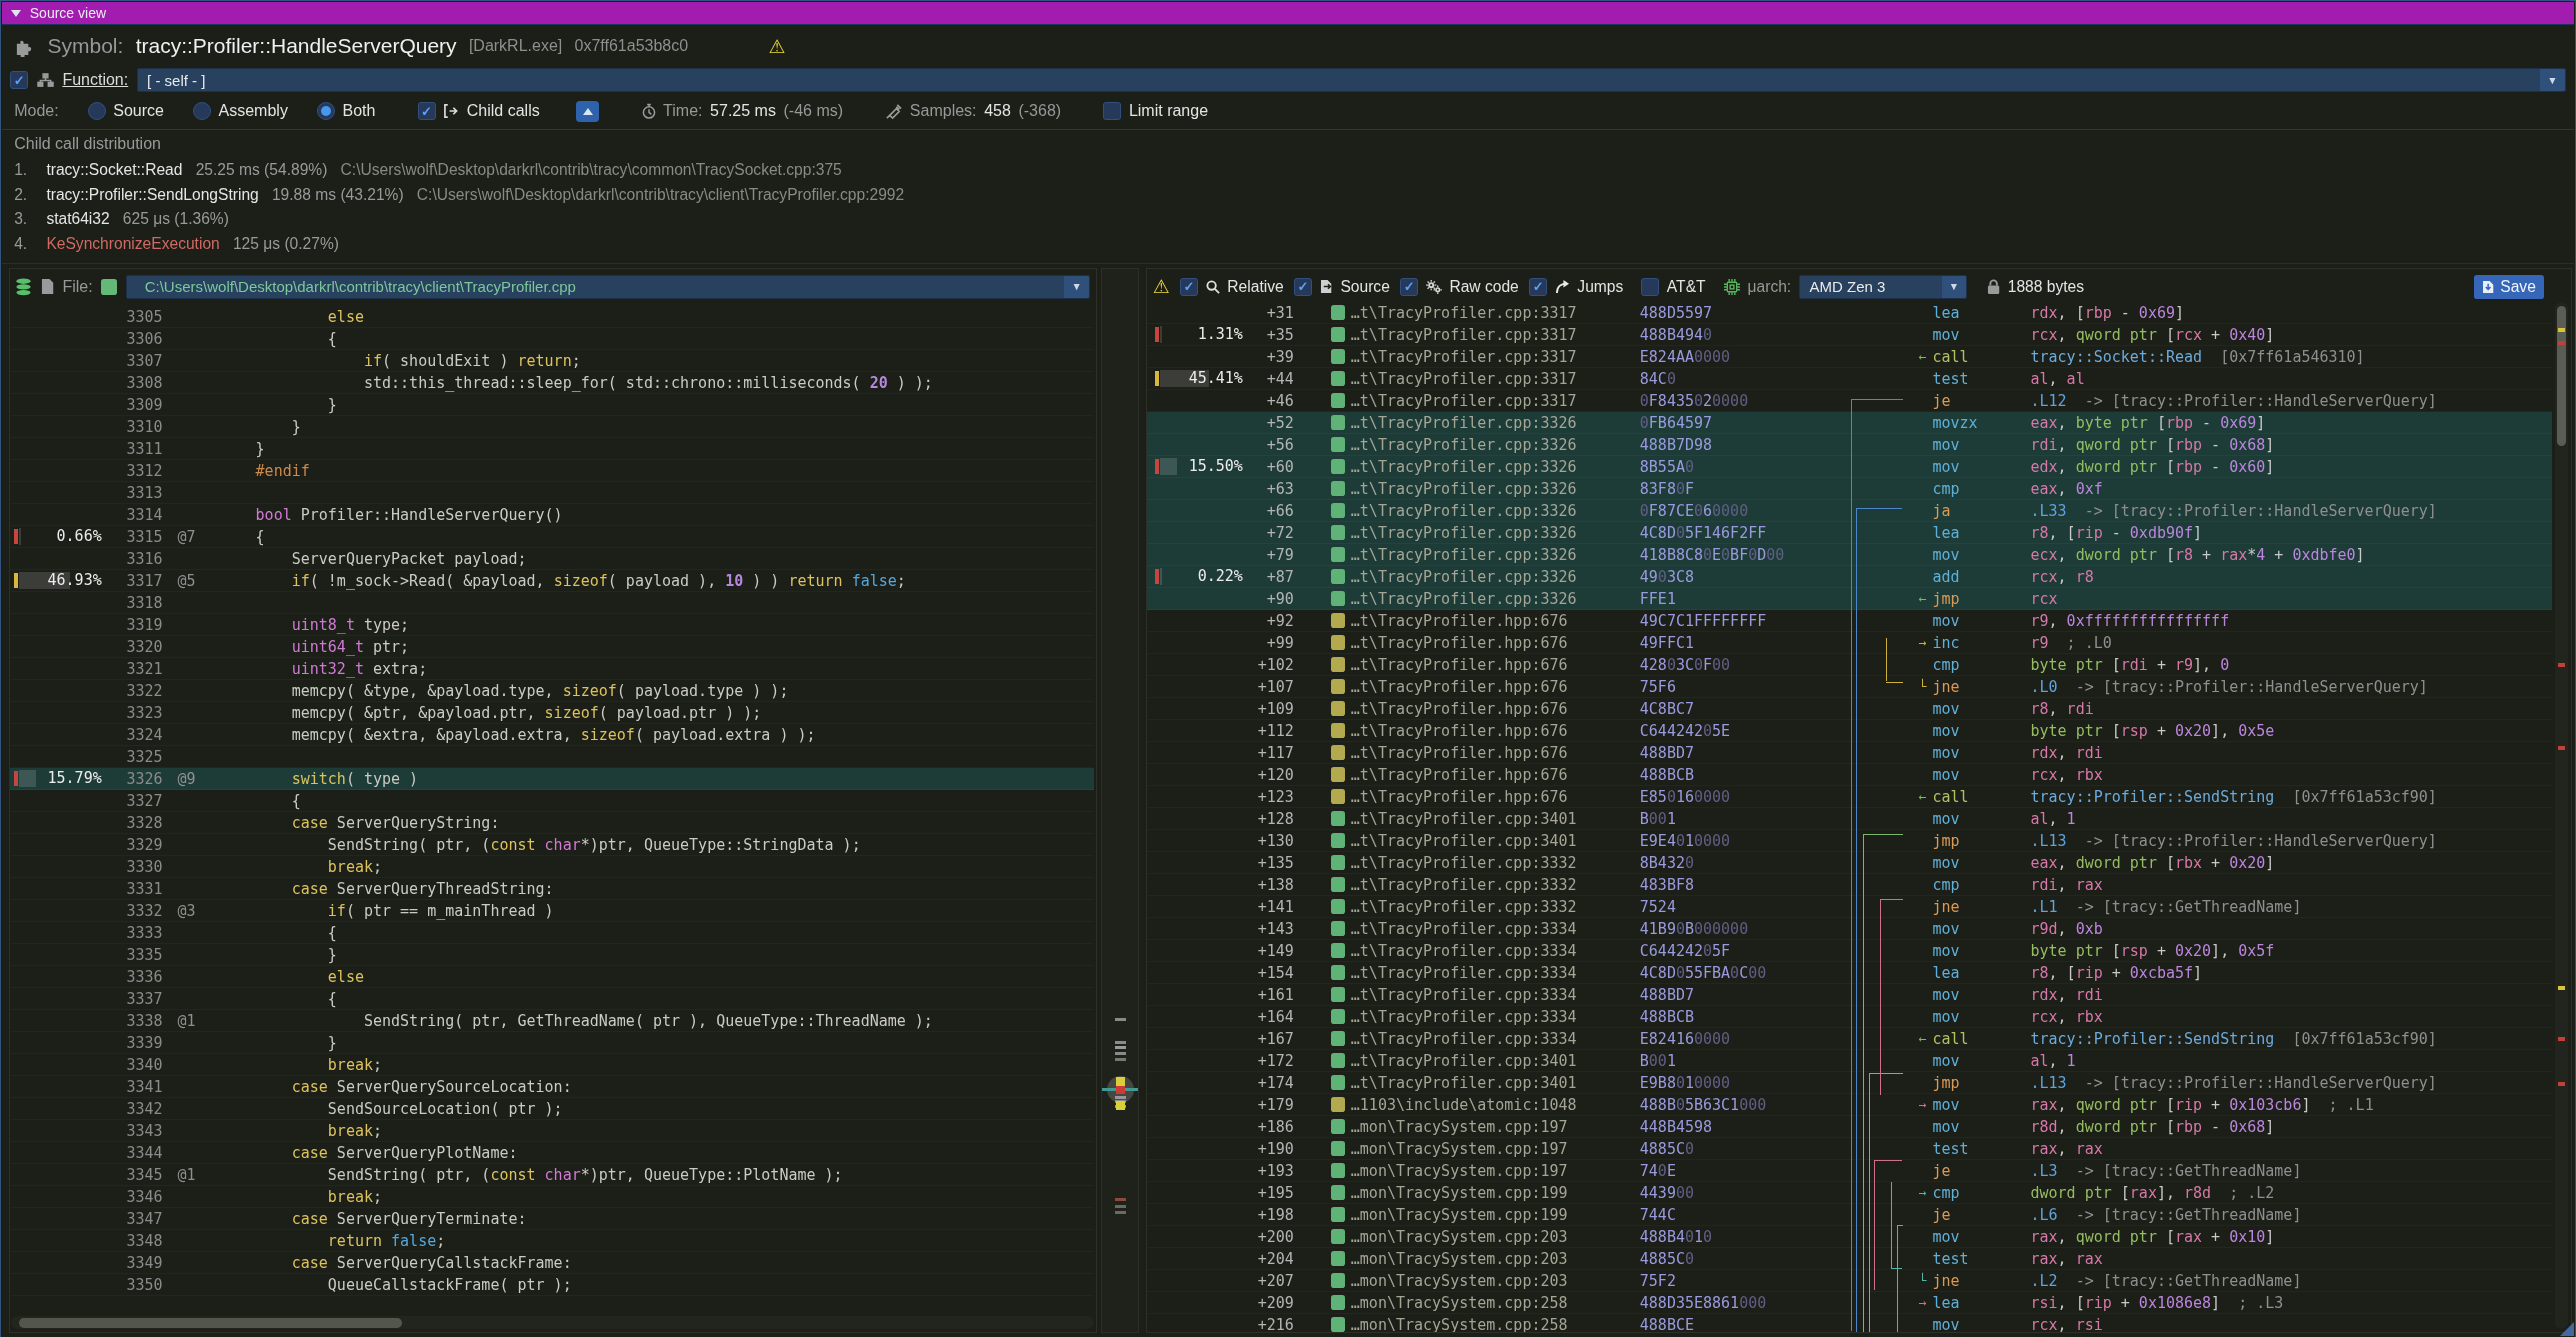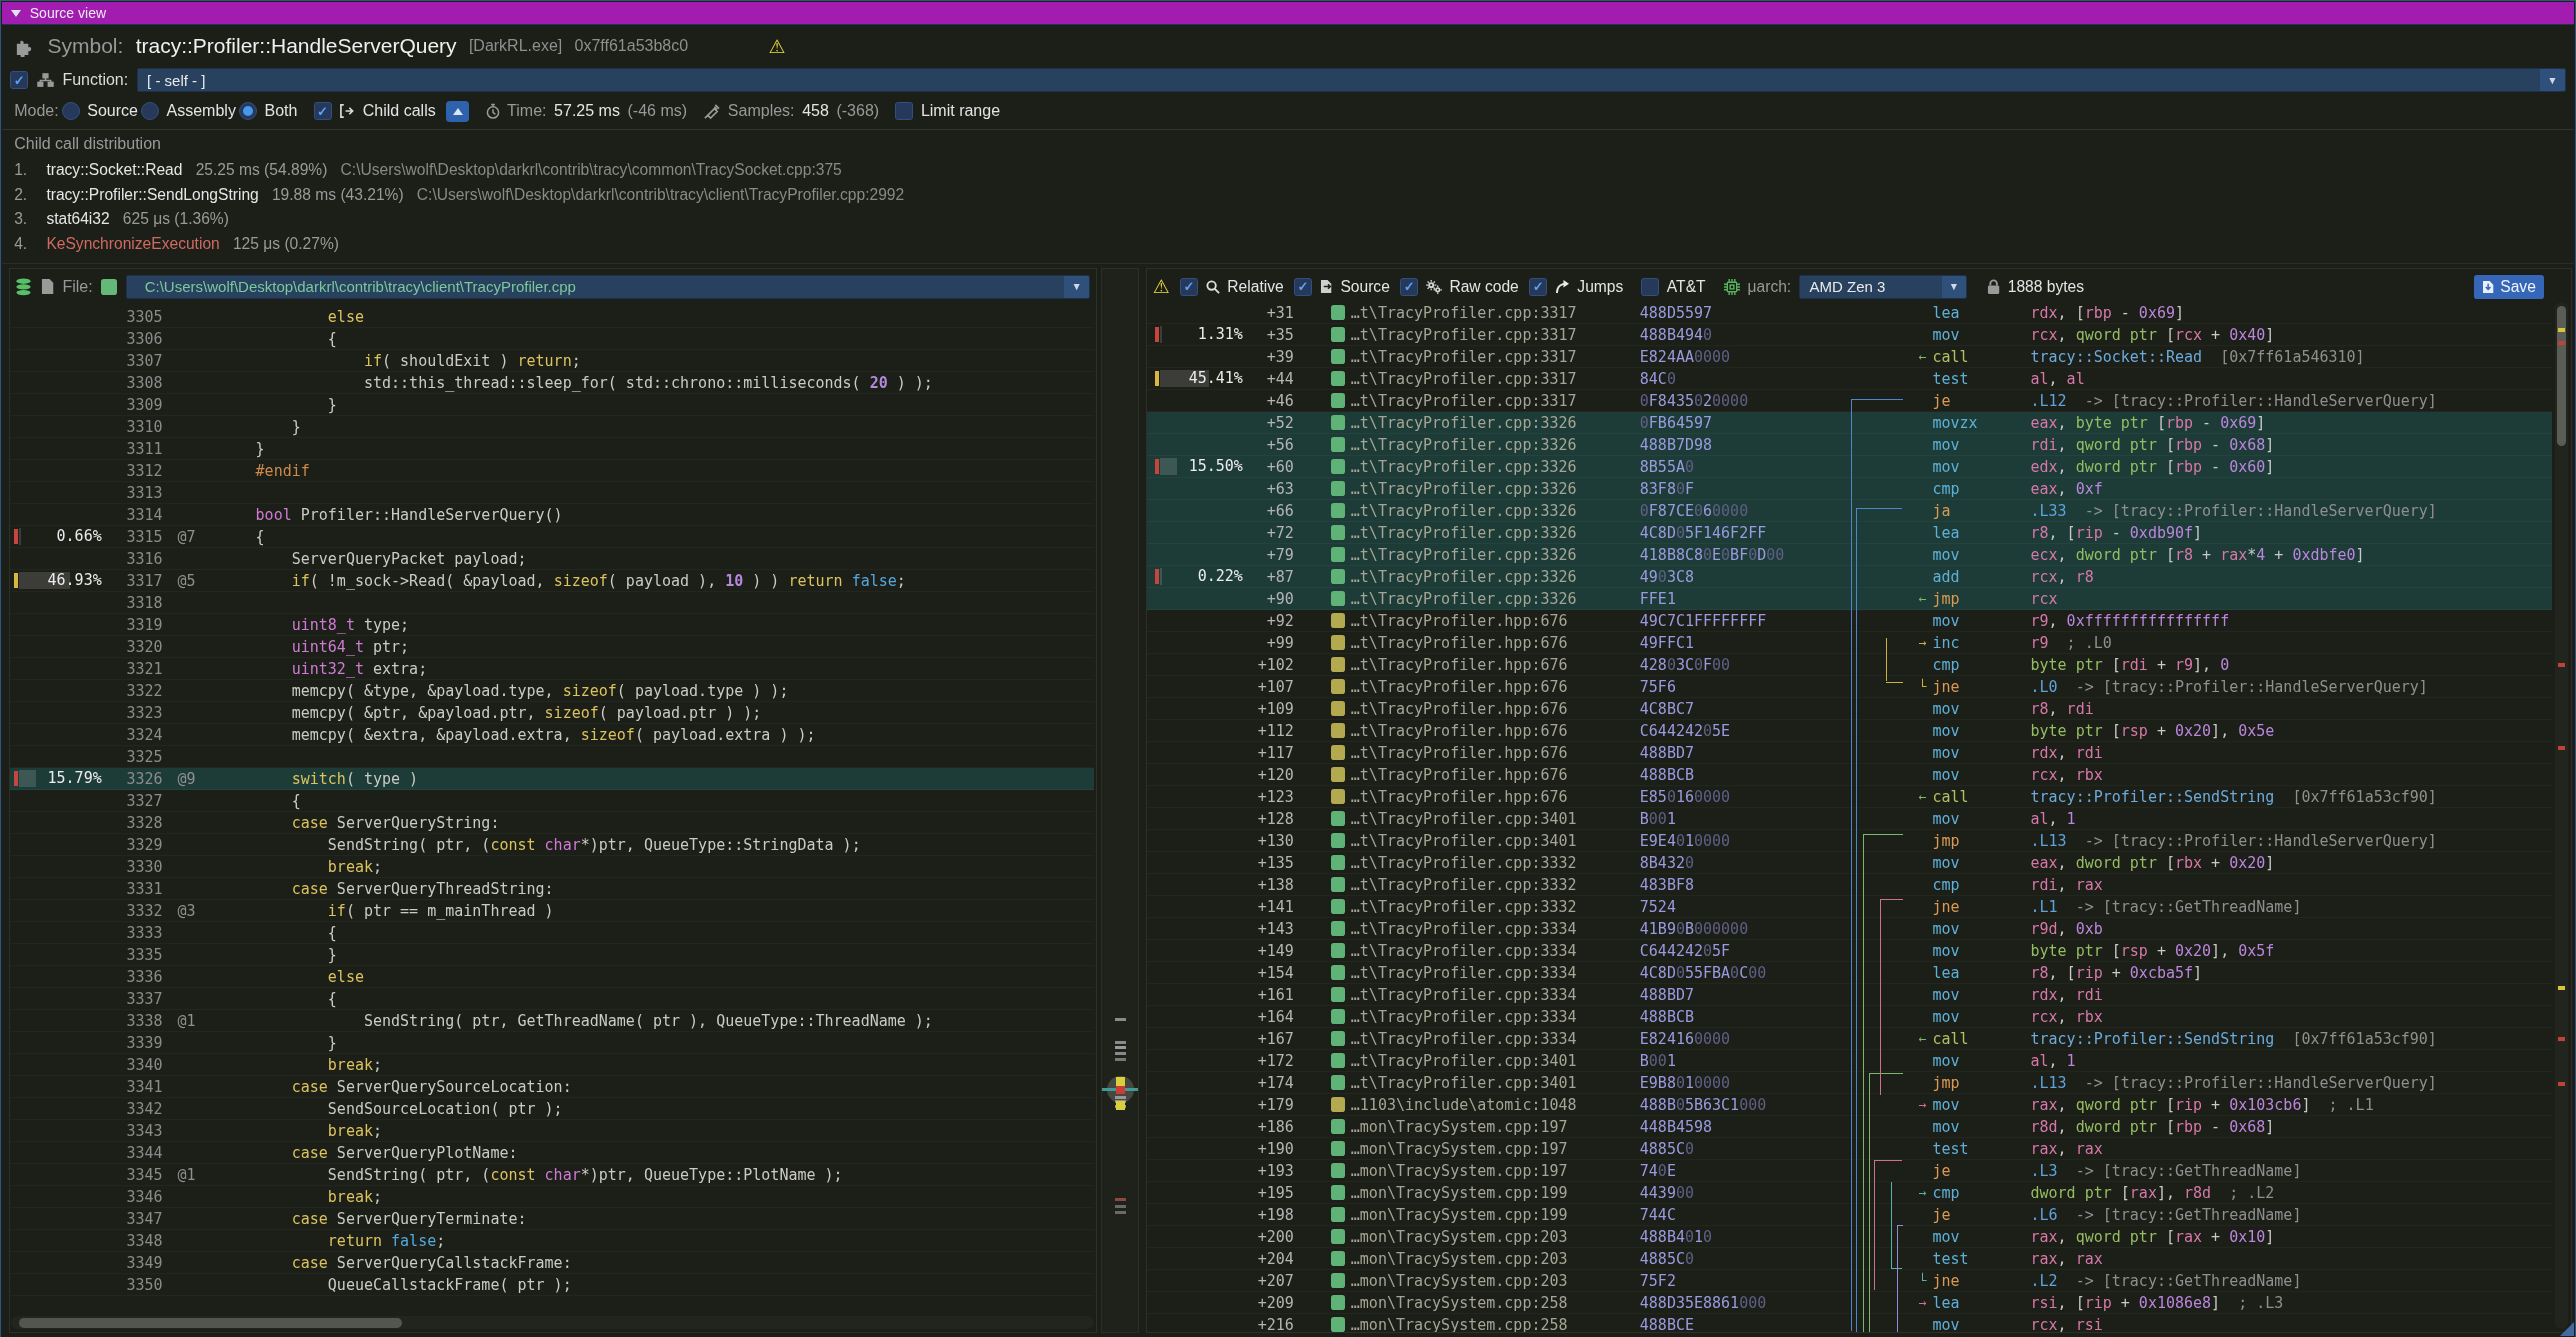--- a/index.html
+++ b/index.html
@@ -14,28 +14,28 @@
   
   .symrow{position:absolute;left:13.2px;top:28px;height:34px;display:flex;align-items:center;gap:12.3px;}
   .lbl{color:#989898;}
   .symrow .symlbl{font-size:21px;}
   .symrow .symname{color:#f0f0f0;font-size:21px;}
   .symrow .symmod,.symrow .symaddr{color:#8f8f8f;font-size:16px;}
   .warn{color:#ecd83c;font-size:19px;line-height:1;}
 
   
   .fnrow{position:absolute;left:9.4px;top:66px;right:9.4px;height:26.4px;display:flex;align-items:center;gap:8.5px;}
-  .fnrow .fnlbl{color:#dcdcdc;font-size:16px;}
+  .fnrow .fnlbl{color:#dcdcdc;font-size:16px;text-decoration:underline;}
   .combo{background:#28415f;border:0.9px solid #1e3149;border-radius:1.9px;height:24.6px;display:flex;align-items:center;box-sizing:border-box;position:relative;color:#eaeaea;font-size:15px;}
   .combo .cval{padding:0 9.4px;white-space:nowrap;}
   .combo .carr{position:absolute;right:0;top:0;bottom:0;width:24.6px;background:#30507c;display:flex;align-items:center;justify-content:center;color:#cfd8e6;font-size:10.4px;border-radius:0 1.9px 1.9px 0;}
   .fncombo{flex:1;}
 
   
-  .moderow{position:absolute;left:13.2px;top:96px;height:28px;display:flex;align-items:center;gap:3px;font-size:16px;}
+  .moderow{position:absolute;left:13.2px;top:96px;height:28px;display:flex;align-items:center;gap:29px;font-size:16px;}
   .moderow .white{color:#e4e4e4;}
   .dim{color:#989898;}
   .cb{width:18px;height:18px;border-radius:2.8px;background:#26395b;border:0.9px solid #31507f;box-sizing:border-box;display:inline-flex;align-items:center;justify-content:center;color:transparent;font-size:13.2px;font-weight:bold;}
   .cb.on{color:#5aa2f2;}
   .radio{width:18px;height:18px;border-radius:50%;background:#26395b;border:0.9px solid #31507f;box-sizing:border-box;display:inline-flex;align-items:center;justify-content:center;}
   .radio.on::after{content:"";width:10.4px;height:10.4px;border-radius:50%;background:#4698ee;}
   .upbtn{width:23px;height:21px;background:#2f62ac;border-radius:3.8px;display:flex;align-items:center;justify-content:center;margin-left:7.6px;}
   .upbtn .tri{width:0;height:0;border-left:5.7px solid transparent;border-right:5.7px solid transparent;border-bottom:7.6px solid #dce6f2;}
   .grp{display:flex;align-items:center;gap:7.6px;}
 

